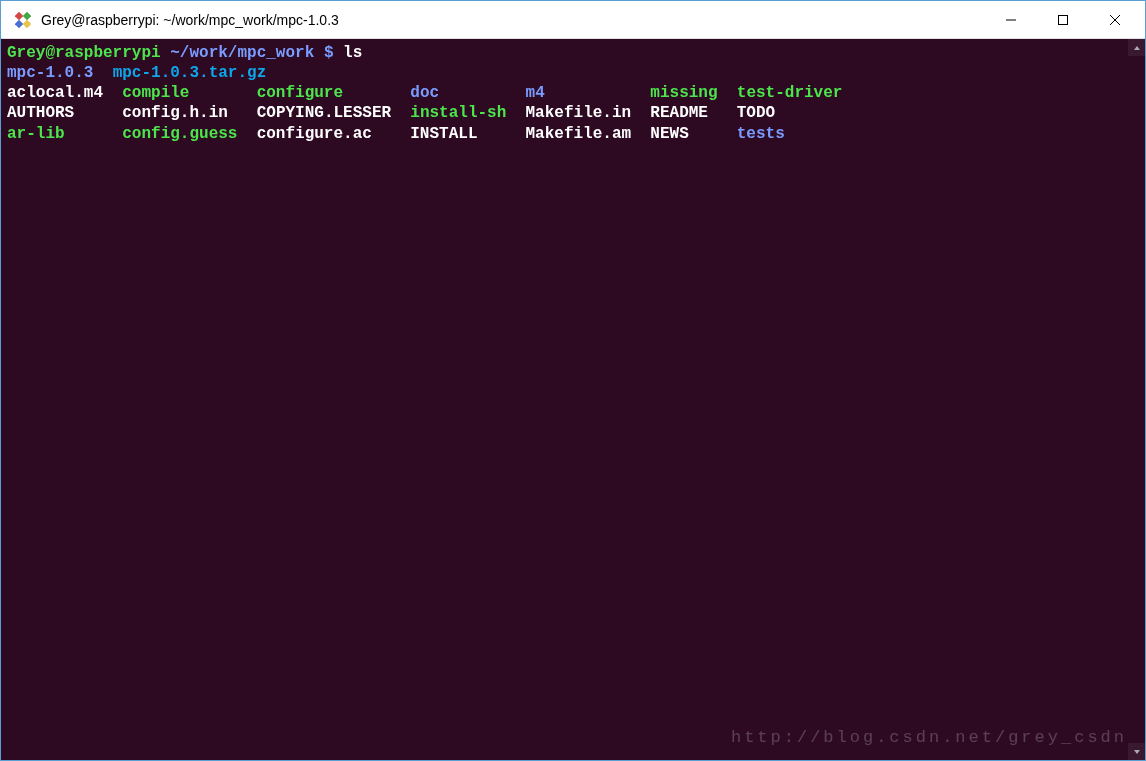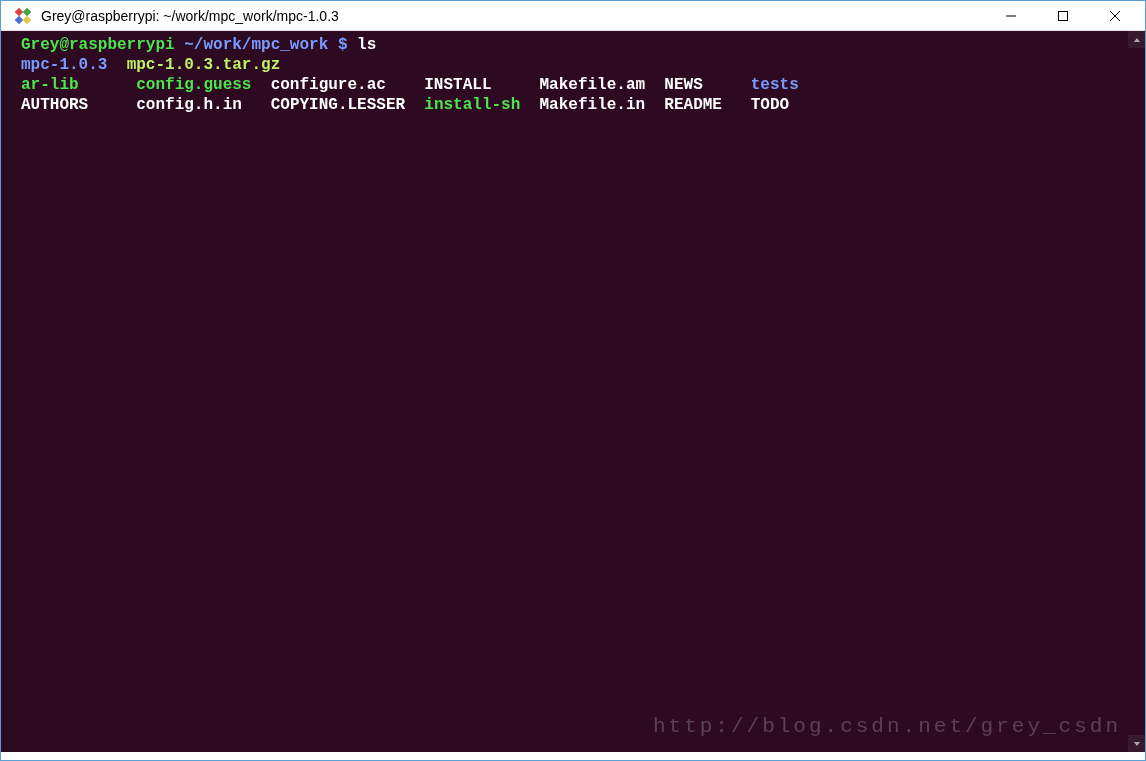--- a/index.html
+++ b/index.html
@@ -9,21 +9,21 @@
     }
     body {
       width: 1146px;
       height: 761px;
       background: #ffffff;
       font-family: "Segoe UI", Tahoma, sans-serif;
       overflow: hidden;
       border: 1px solid #5a9fd4;
     }
     .titlebar {
-      height: 30px;
+      height: 38px;
       background: #ffffff;
       display: flex;
       align-items: center;
       padding: 0 4px;
       border-bottom: 1px solid #e0e0e0;
     }
     .titlebar-icon {
       width: 20px;
       height: 20px;
       margin-left: 8px;
@@ -46,32 +46,32 @@
       height: 100%;
       display: flex;
       align-items: center;
       justify-content: center;
       color: #000000;
     }
     .terminal {
       width: 100%;
       height: calc(100% - 38px);
       background: #2d0922;
-      padding: 4px 20px;
+      padding: 4px 6px;
       font-family: "Consolas", "Courier New", monospace;
       font-size: 16px;
       font-weight: bold;
       line-height: 1.26;
       color: #ffffff;
       position: relative;
     }
     .green { color: #4ce64c; }
     .lightblue { color: #7a9cff; }
     .white { color: #ffffff; }
-    .magenta { color: #bef264; }
+    .magenta { color: #0ea5e9; }
     .line {
       white-space: pre;
     }
     .scrollbar {
       position: absolute;
       right: 0;
       top: 0;
       width: 17px;
       height: 100%;
       background: #2d0922;
@@ -83,25 +83,25 @@
       display: flex;
       align-items: center;
       justify-content: center;
       color: #888;
       font-size: 10px;
     }
     .scroll-up { position: absolute; top: 0; }
     .scroll-down { position: absolute; bottom: 0; }
     .watermark {
       position: absolute;
-      right: 24px;
+      right: 18px;
       bottom: 12px;
       color: rgba(255,255,255,0.22);
       font-family: "Courier New", monospace;
-      font-size: 21px;
+      font-size: 17px;
       letter-spacing: 3px;
       font-weight: normal;
     }
   </style>
 </head>
 <body>
 
 <div class="titlebar">
   <div class="titlebar-icon">
     <svg width="16" height="16" viewBox="0 0 16 16">
@@ -128,22 +128,23 @@
           <line x1="0" y1="0" x2="10" y2="10" stroke="#000" stroke-width="1"></line>
           <line x1="10" y1="0" x2="0" y2="10" stroke="#000" stroke-width="1"></line>
         </svg>
     </div>
   </div>
 </div>
 
 <div class="terminal">
   <div class="line"><span class="green">Grey@raspberrypi</span><span class="white"> </span><span class="lightblue">~/work/mpc_work</span><span class="white"> </span><span class="lightblue">$</span><span class="white"> </span><span class="white">ls</span></div>
   <div class="line"><span class="lightblue">mpc-1.0.3</span><span class="white">  </span><span class="magenta">mpc-1.0.3.tar.gz</span></div>
+  <div class="line"><span class="white"><span>aclocal.m4</span>  </span><span class="green"><span>compile</span>       </span><span class="green"><span>configure</span>       </span><span class="lightblue"><span>doc</span>         </span><span class="lightblue"><span>m4</span>           </span><span class="green"><span>missing</span>  </span><span class="green">test-driver</span></div>
+  <div class="line"><span class="white"><span>AUTHORS</span>     </span><span class="white"><span>config.h.in</span>   </span><span class="white"><span>COPYING.LESSER</span>  </span><span class="green"><span>install-sh</span>  </span><span class="white"><span>Makefile.in</span>  </span><span class="white"><span>README</span>   </span><span class="white">TODO</span></div>
   <div class="line"><span class="green"><span>ar-lib</span>      </span><span class="green"><span>config.guess</span>  </span><span class="white"><span>configure.ac</span>    </span><span class="white"><span>INSTALL</span>     </span><span class="white"><span>Makefile.am</span>  </span><span class="white"><span>NEWS</span>     </span><span class="lightblue">tests</span></div>
-  <div class="line"><span class="white"><span>AUTHORS</span>     </span><span class="white"><span>config.h.in</span>   </span><span class="white"><span>COPYING.LESSER</span>  </span><span class="green"><span>install-sh</span>  </span><span class="white"><span>Makefile.in</span>  </span><span class="white"><span>README</span>   </span><span class="white">TODO</span></div>
 
   <div class="scrollbar">
     <div class="scroll-up">
       <svg width="8" height="8" viewBox="0 0 8 8">
           <path d="M4 2 L7 6 L1 6 Z" fill="#aaa"></path>
         </svg>
     </div>
     <div class="scroll-down">
       <svg width="8" height="8" viewBox="0 0 8 8">
           <path d="M4 6 L1 2 L7 2 Z" fill="#aaa"></path>

